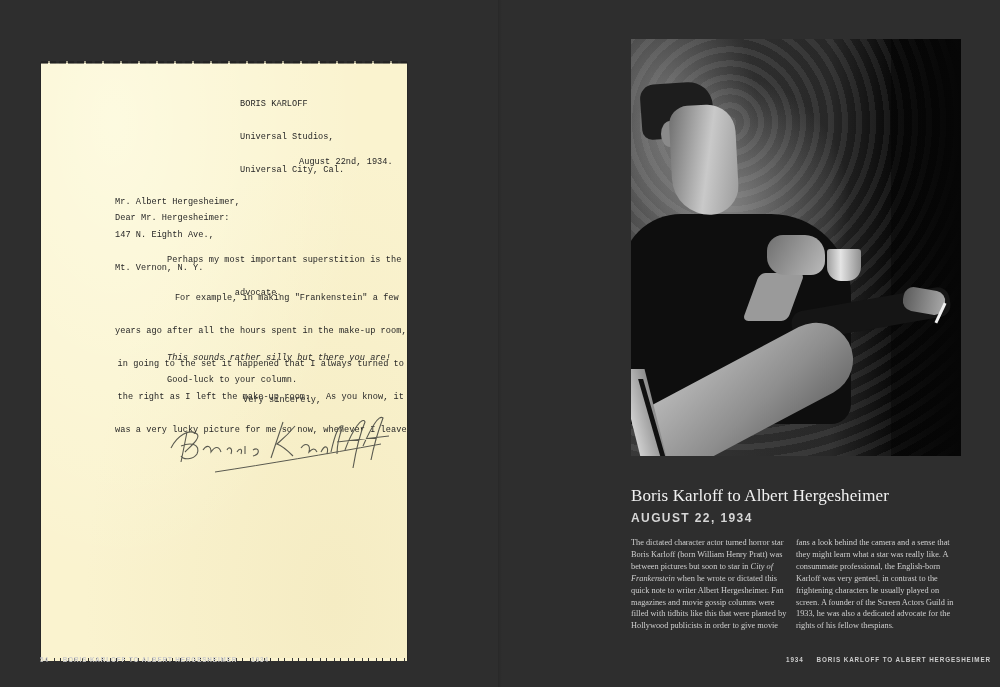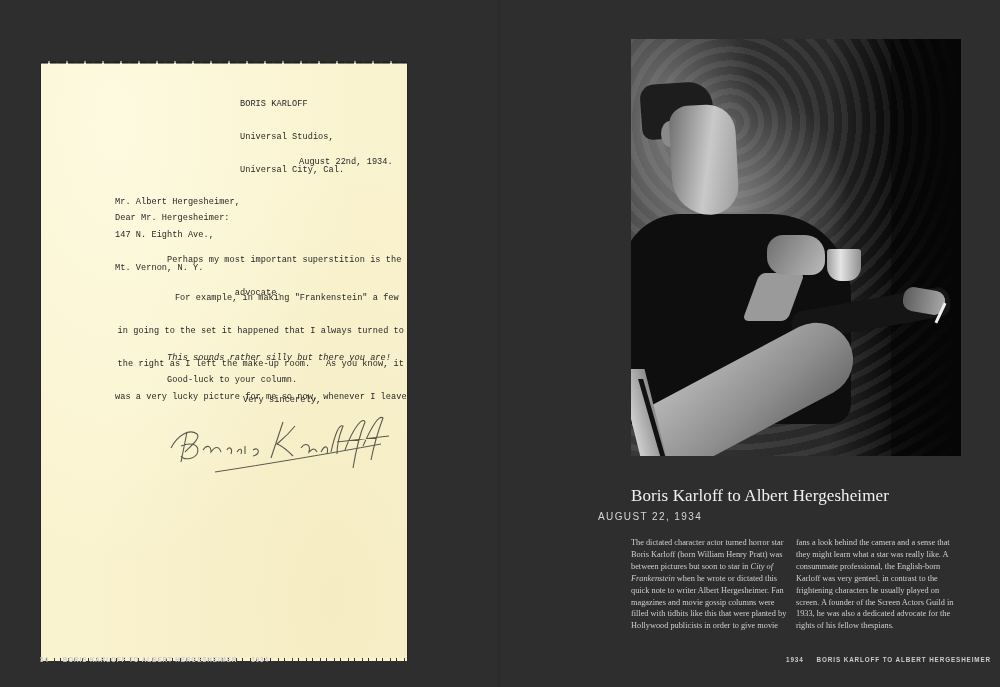--- a/index.html
+++ b/index.html
@@ -82,23 +82,23 @@
   .chair { left:0px; top:330px; width:26px; height:100px; background:linear-gradient(90deg,#cfcfcf,#8d8d8d); transform:skewX(14deg); }
   .chair2 { left:20px; top:340px; width:5px; height:90px; background:#111; transform:skewX(16deg); }
   .darkright { right:0; top:0; width:70px; height:417px; background:linear-gradient(to right, rgba(0,0,0,0.4), #060606); }
 
   .caption-title {
     position:absolute; left:631px; top:486px;
     font-family:"Liberation Serif", serif; font-size:17px; color:#f1f1f1;
     letter-spacing:0.1px; white-space:nowrap;
   }
   .caption-date {
-    position:absolute; left:598px; top:511px;
-    font-family:"Liberation Sans", sans-serif; font-size:10px; color:#d6d6d6;
-    letter-spacing:1.4px; white-space:nowrap;
+    position:absolute; left:631px; top:511px;
+    font-family:"Liberation Sans", sans-serif; font-size:12px; color:#d6d6d6;
+    letter-spacing:1.4px; white-space:nowrap;font-weight:bold;
   }
   .col {
     position:absolute; top:537px; width:160px;
     font-family:"Liberation Serif", serif; font-size:8.3px; line-height:11.9px;
     color:#cfcfcf;
   }
   .col1 { left:631px; }
   .col2 { left:796px; }
   .col .line { white-space:nowrap; display:block; }
   .col em { font-style:italic; }
@@ -134,20 +134,21 @@
       <div>147 N. Eighth Ave.,</div>
       <div>Mt. Vernon, N. Y.</div>
     </div>
     <div class="type salutation">Dear Mr. Hergesheimer:</div>
     <div class="type para p1">
       <div>          Perhaps my most important superstition is the</div>
       <div>advocate.</div>
     </div>
     <div class="type para p2">
       <div>          For example, in making "Frankenstein" a few</div>
+      <div>years ago after all the hours spent in the make-up room,</div>
       <div>in going to the set it happened that I always turned to</div>
       <div>the right as I left the make-up room.   As you know, it</div>
       <div>was a very lucky picture for me so now, whenever I leave</div>
     </div>
     <div class="type para p3">          This sounds rather silly but there you are!</div>
     <div class="type para p4">          Good-luck to your column.</div>
     <div class="type closing">Very sincerely,</div>
     <svg class="signature" viewBox="0 0 230 70">
       <path d="M4 42 C 10 30, 22 22, 30 28 C 34 32, 24 40, 18 46 M 20 26 L 14 56 M 14 40 C 24 36, 34 38, 30 48 C 26 54, 16 54, 14 50" stroke="#5a5a50" stroke-width="1.1" fill="none"></path>
       <path d="M 36 44 C 40 38, 44 40, 44 46 C 48 40, 52 40, 54 46 M 60 44 C 62 40, 66 42, 64 48 M 70 46 C 72 42, 76 42, 74 48 M 78 40 L 78 48 M 86 44 C 92 40, 94 48, 86 50" stroke="#5a5a50" stroke-width="1.1" fill="none"></path>

